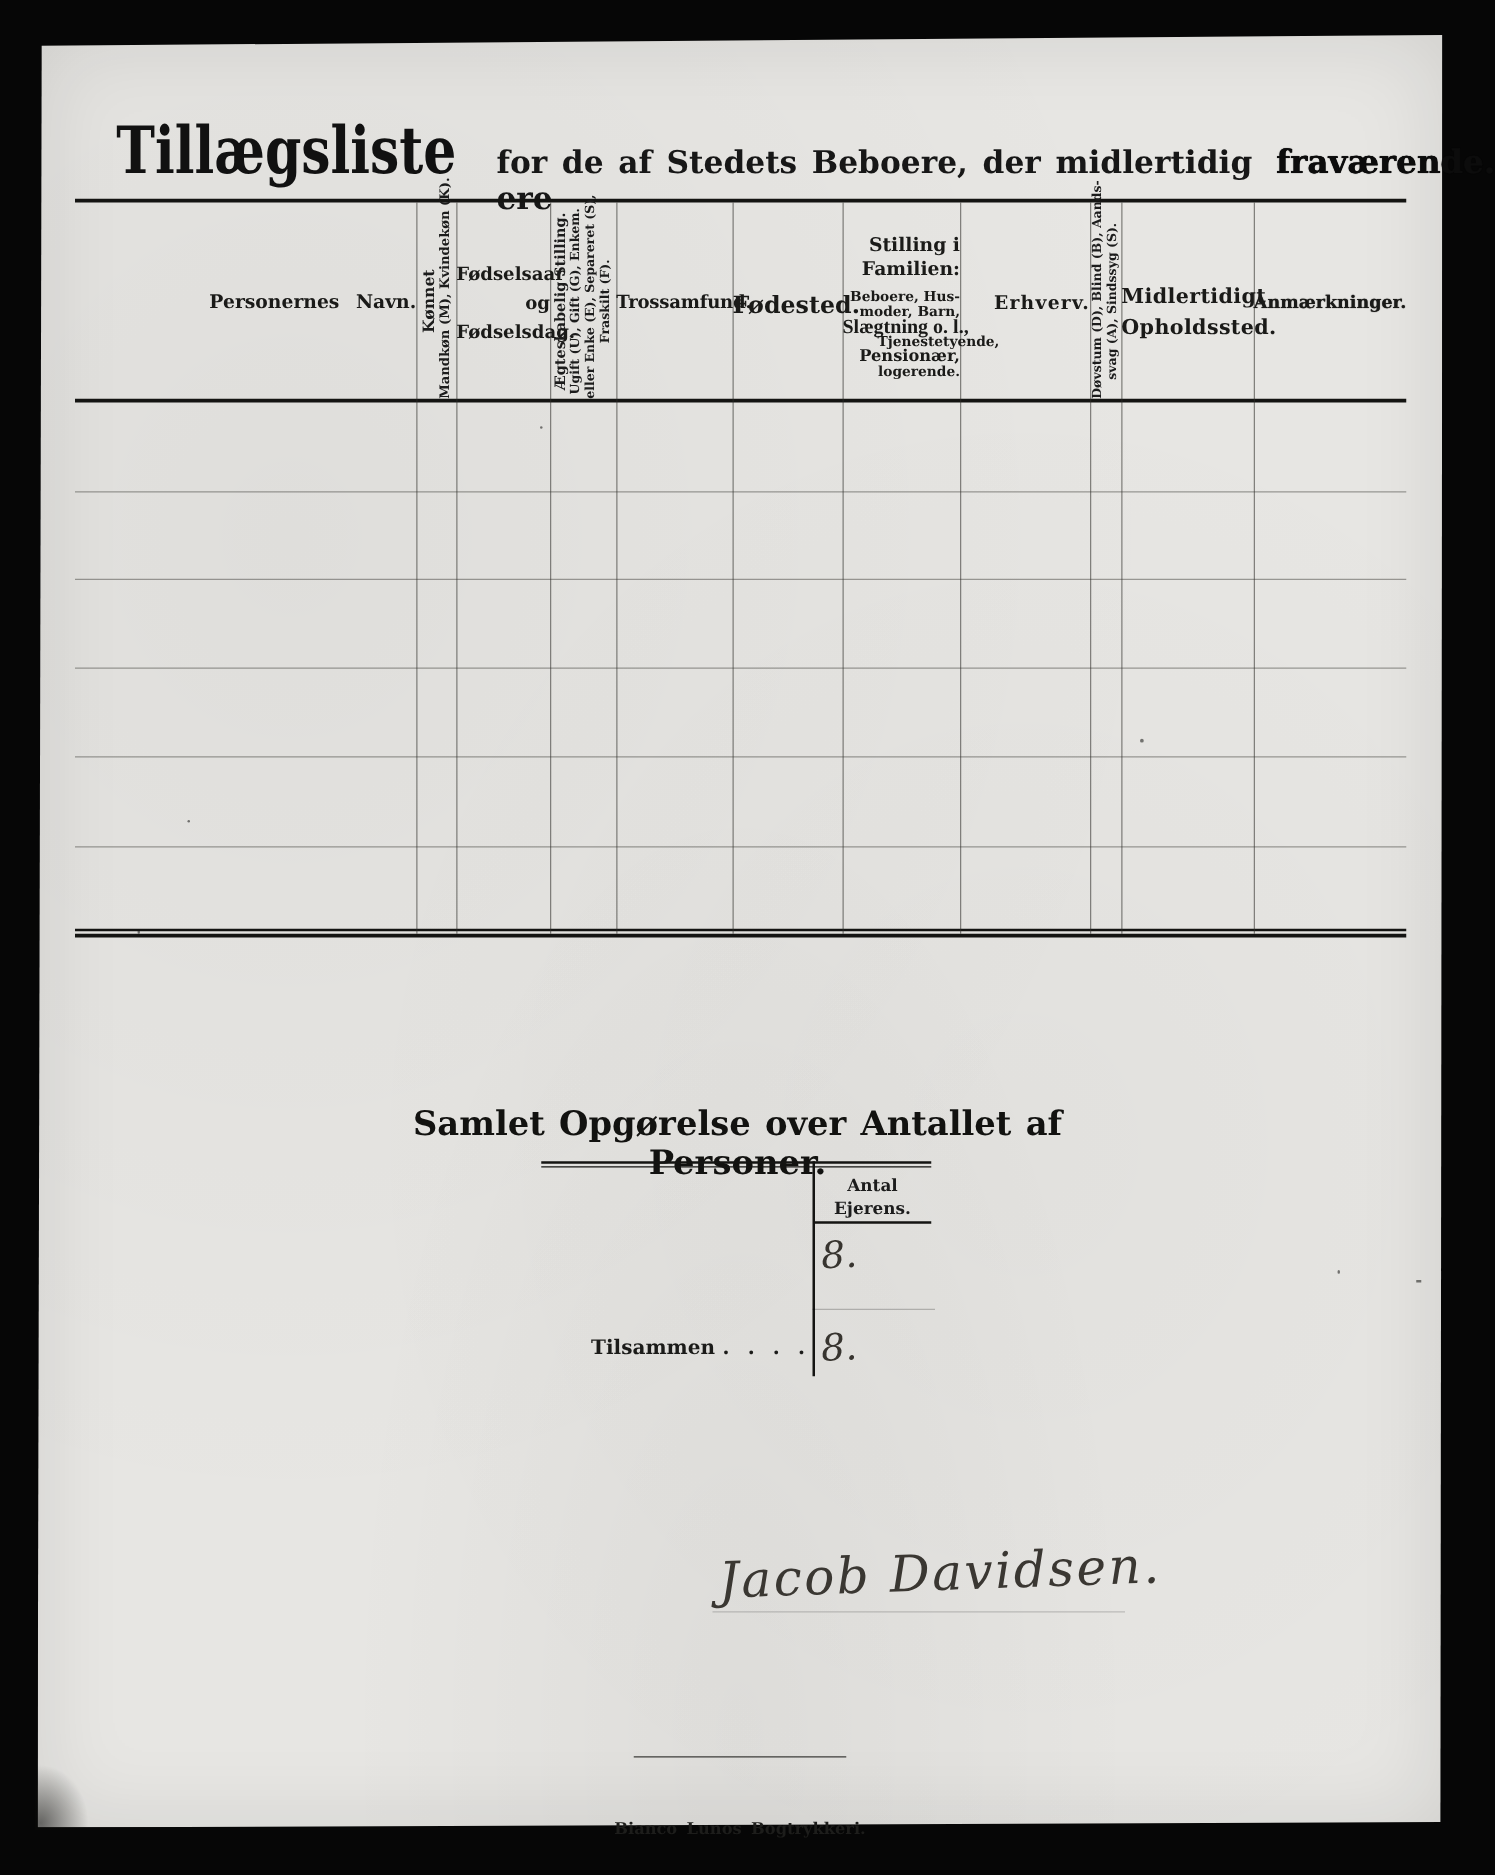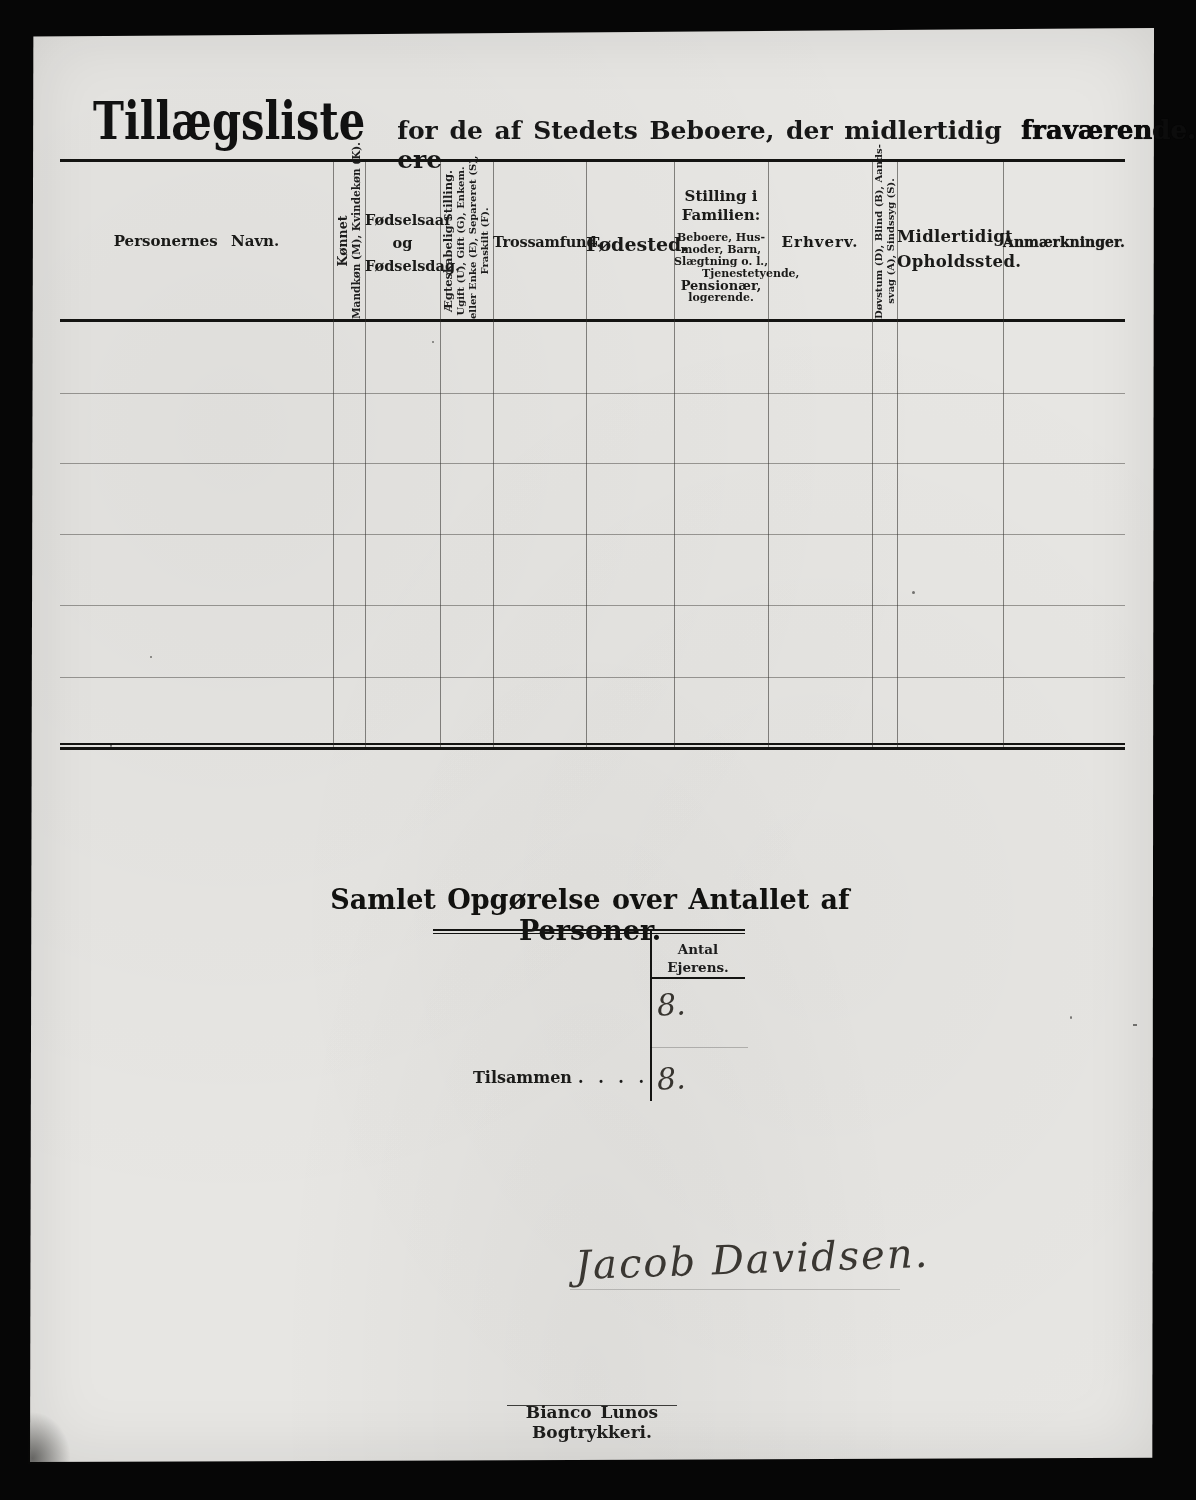--- a/index.html
+++ b/index.html
@@ -22,21 +22,21 @@
   .thin{position:absolute;background:rgba(55,53,48,0.45);}
   .vline{position:absolute;width:1px;background:rgba(45,43,40,0.55);}
   
   #title-block{position:absolute;left:93px;top:90px;display:flex;align-items:baseline;}
   .title-main{font-size:52px;font-weight:bold;letter-spacing:0px;display:inline-block;
               transform:scaleX(0.80);transform-origin:left bottom;color:#111;}
   .title-rest{font-size:25px;font-weight:bold;margin-left:-36px;word-spacing:3px;color:#171717;}
   .title-emph{font-size:26px;font-weight:bold;margin-left:9px;color:#0c0c0c;
               text-shadow:0 0 0.7px #0c0c0c, 0.4px 0 0.4px #0c0c0c;}
   
-  .hcell{position:absolute;text-align:center;color:#1a1a18;}
+  .hcell{position:absolute;text-align:right;color:#1a1a18;}
   .rot{position:absolute;}
   .rot-inner{transform-origin:0 0;display:flex;flex-direction:column;justify-content:center;}
   .rot-line{text-align:center;white-space:nowrap;font-weight:bold;}
   
   .sum-label{position:absolute;left:390px;width:256px;text-align:right;font-weight:bold;
              font-size:16px;line-height:20px;word-spacing:5px;color:#1b1b19;}
   .dots{letter-spacing:2px;margin-left:6px;}
   .hand{font-style:italic;color:#37342f;}
   .sum-val{position:absolute;left:657px;font-size:30px;line-height:34px;transform:rotate(-3deg);}
   
@@ -116,21 +116,21 @@
   <div class="hcell b" style="left:493px;top:233px;width:93px;font-size:14.5px;letter-spacing:-0.2px;">Trossamfund.</div>
 
   <div class="hcell b" style="left:586px;top:233px;width:88px;font-size:19px;">Fødested.</div>
 
   <div class="hcell" style="left:674px;top:187px;width:94px;">
     <div class="b" style="font-size:15px;line-height:19px;">Stilling i</div>
     <div class="b" style="font-size:15px;line-height:19px;">Familien:</div>
     <div style="height:7px;"></div>
     <div class="b nw" style="font-size:11px;line-height:12px;">Beboere, Hus-</div>
     <div class="b nw" style="font-size:11px;line-height:12px;">moder, Barn,</div>
-    <div class="b nw" style="font-size:11px;line-height:12px;">Slægtning o. l.,</div>
+    <div class="b nw" style="font-size:16px;line-height:12px;font-family:Liberation Serif, serif;">Slægtning o. l.,</div>
     <div class="b nw" style="font-size:11px;line-height:12px;padding-left:28px;">Tjenestetyende,</div>
     <div class="b nw" style="font-size:13px;line-height:12px;">Pensionær,</div>
     <div class="b nw" style="font-size:11px;line-height:12px;">logerende.</div>
   </div>
 
   <div class="hcell b" style="left:768px;top:233px;width:104px;font-size:15px;letter-spacing:1px;">Erhverv.</div>
 
   <div class="rot" style="left:872px;top:163px;width:25px;height:156px;">
     <div class="rot-inner" style="width:156px;height:25px;transform:rotate(-90deg) translateX(-156px);">
       <div class="rot-line" style="font-size:10px;line-height:12px;">Døvstum (D), Blind (B), Aands-</div>
@@ -163,21 +163,21 @@
   </div>
 
   <div class="hand sum-val" style="top:988px;">8.</div>
   <div class="hand sum-val" style="top:1018px;"></div>
   <div class="hand sum-val" style="top:1062px;">8.</div>
 
   <div id="signature-name" class="hand">Jacob Davidsen.</div>
   <div class="thin" style="left:570px;top:1289px;width:330px;height:1px;background:rgba(0,0,0,0.18);"></div>
 
   <div class="thin" style="left:507px;top:1405px;width:170px;height:1px;background:rgba(20,20,18,0.8);"></div>
-  <div class="abs ctr b" style="left:479px;top:1402px;width:226px;font-size:17px;word-spacing:3px;color:#1d1d1b;">Bianco Lunos Bogtrykkeri.</div>
+  <div class="abs ctr b" style="left:479px;top:1456px;width:226px;font-size:13px;word-spacing:3px;color:#1d1d1b;">Bianco Lunos Bogtrykkeri.</div>
 
   <div class="speck" style="left:912px;top:591px;width:3px;height:3px;"></div>
   <div class="speck" style="left:150px;top:656px;width:2px;height:2px;"></div>
   <div class="speck" style="left:110px;top:744px;width:2px;height:3px;"></div>
   <div class="speck" style="left:1070px;top:1016px;width:2px;height:3px;"></div>
   <div class="speck" style="left:432px;top:341px;width:2px;height:2px;"></div>
   <div class="speck" style="left:1133px;top:1024px;width:4px;height:2px;border-radius:0;"></div>
   <div id="corner-smudge"></div>
 </div>
 

